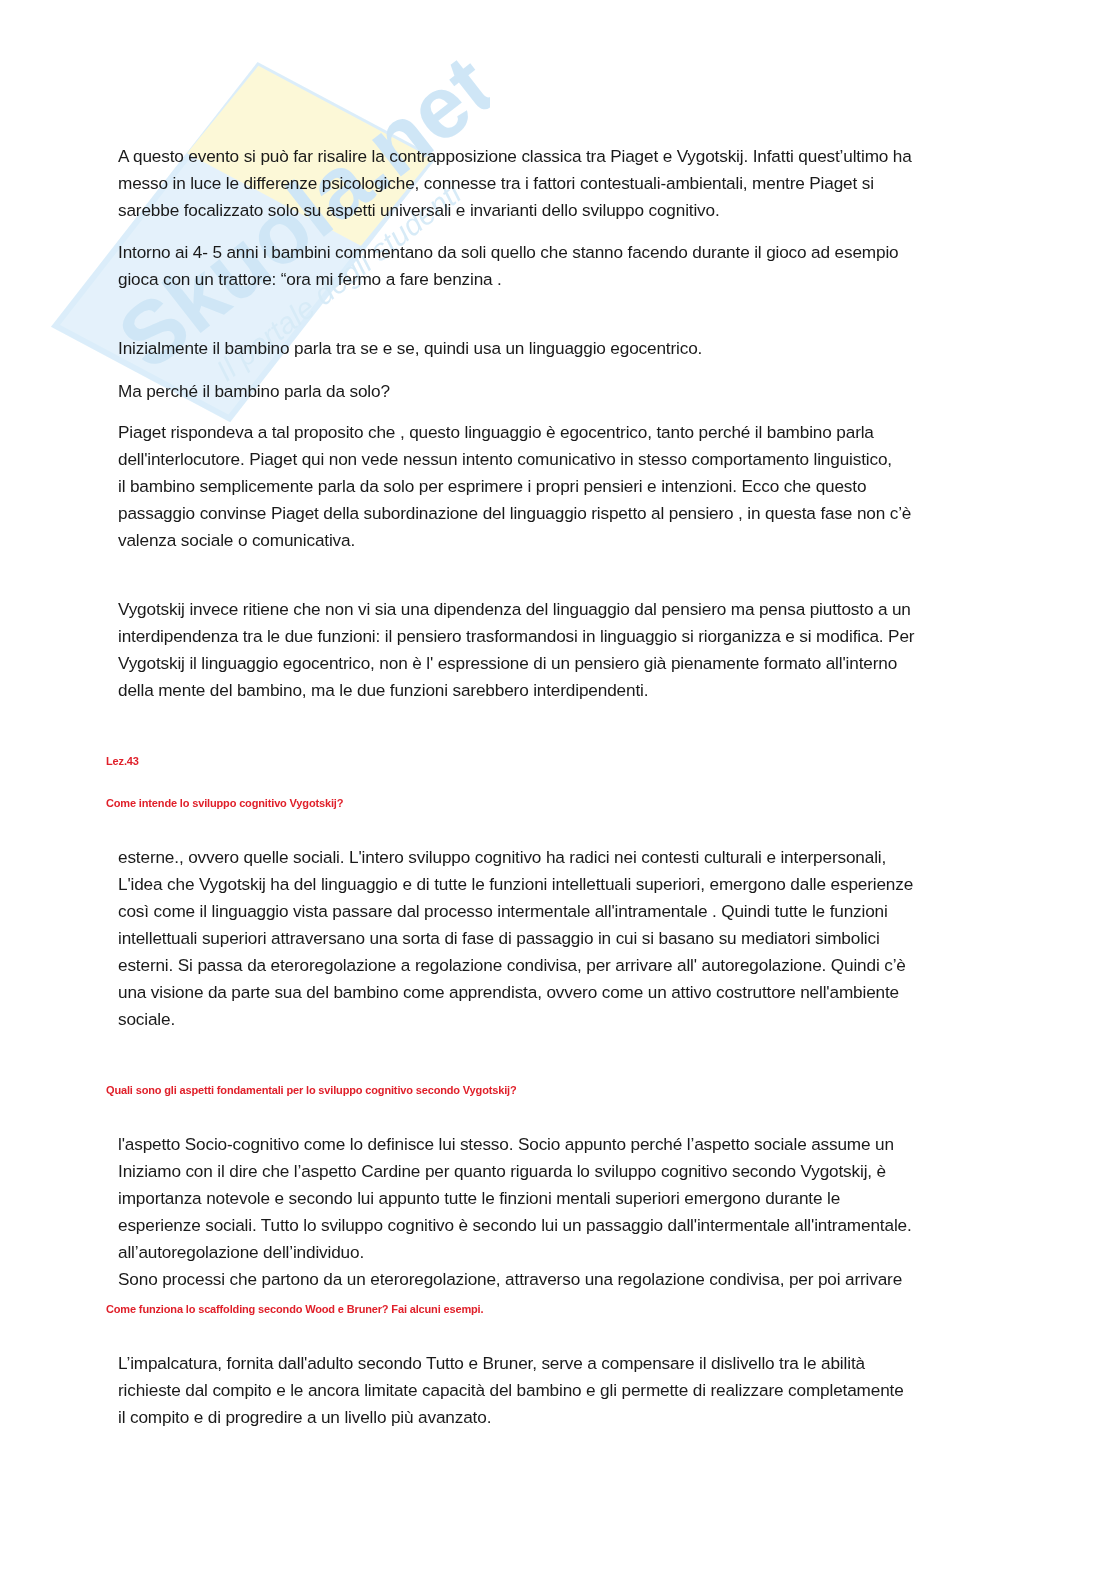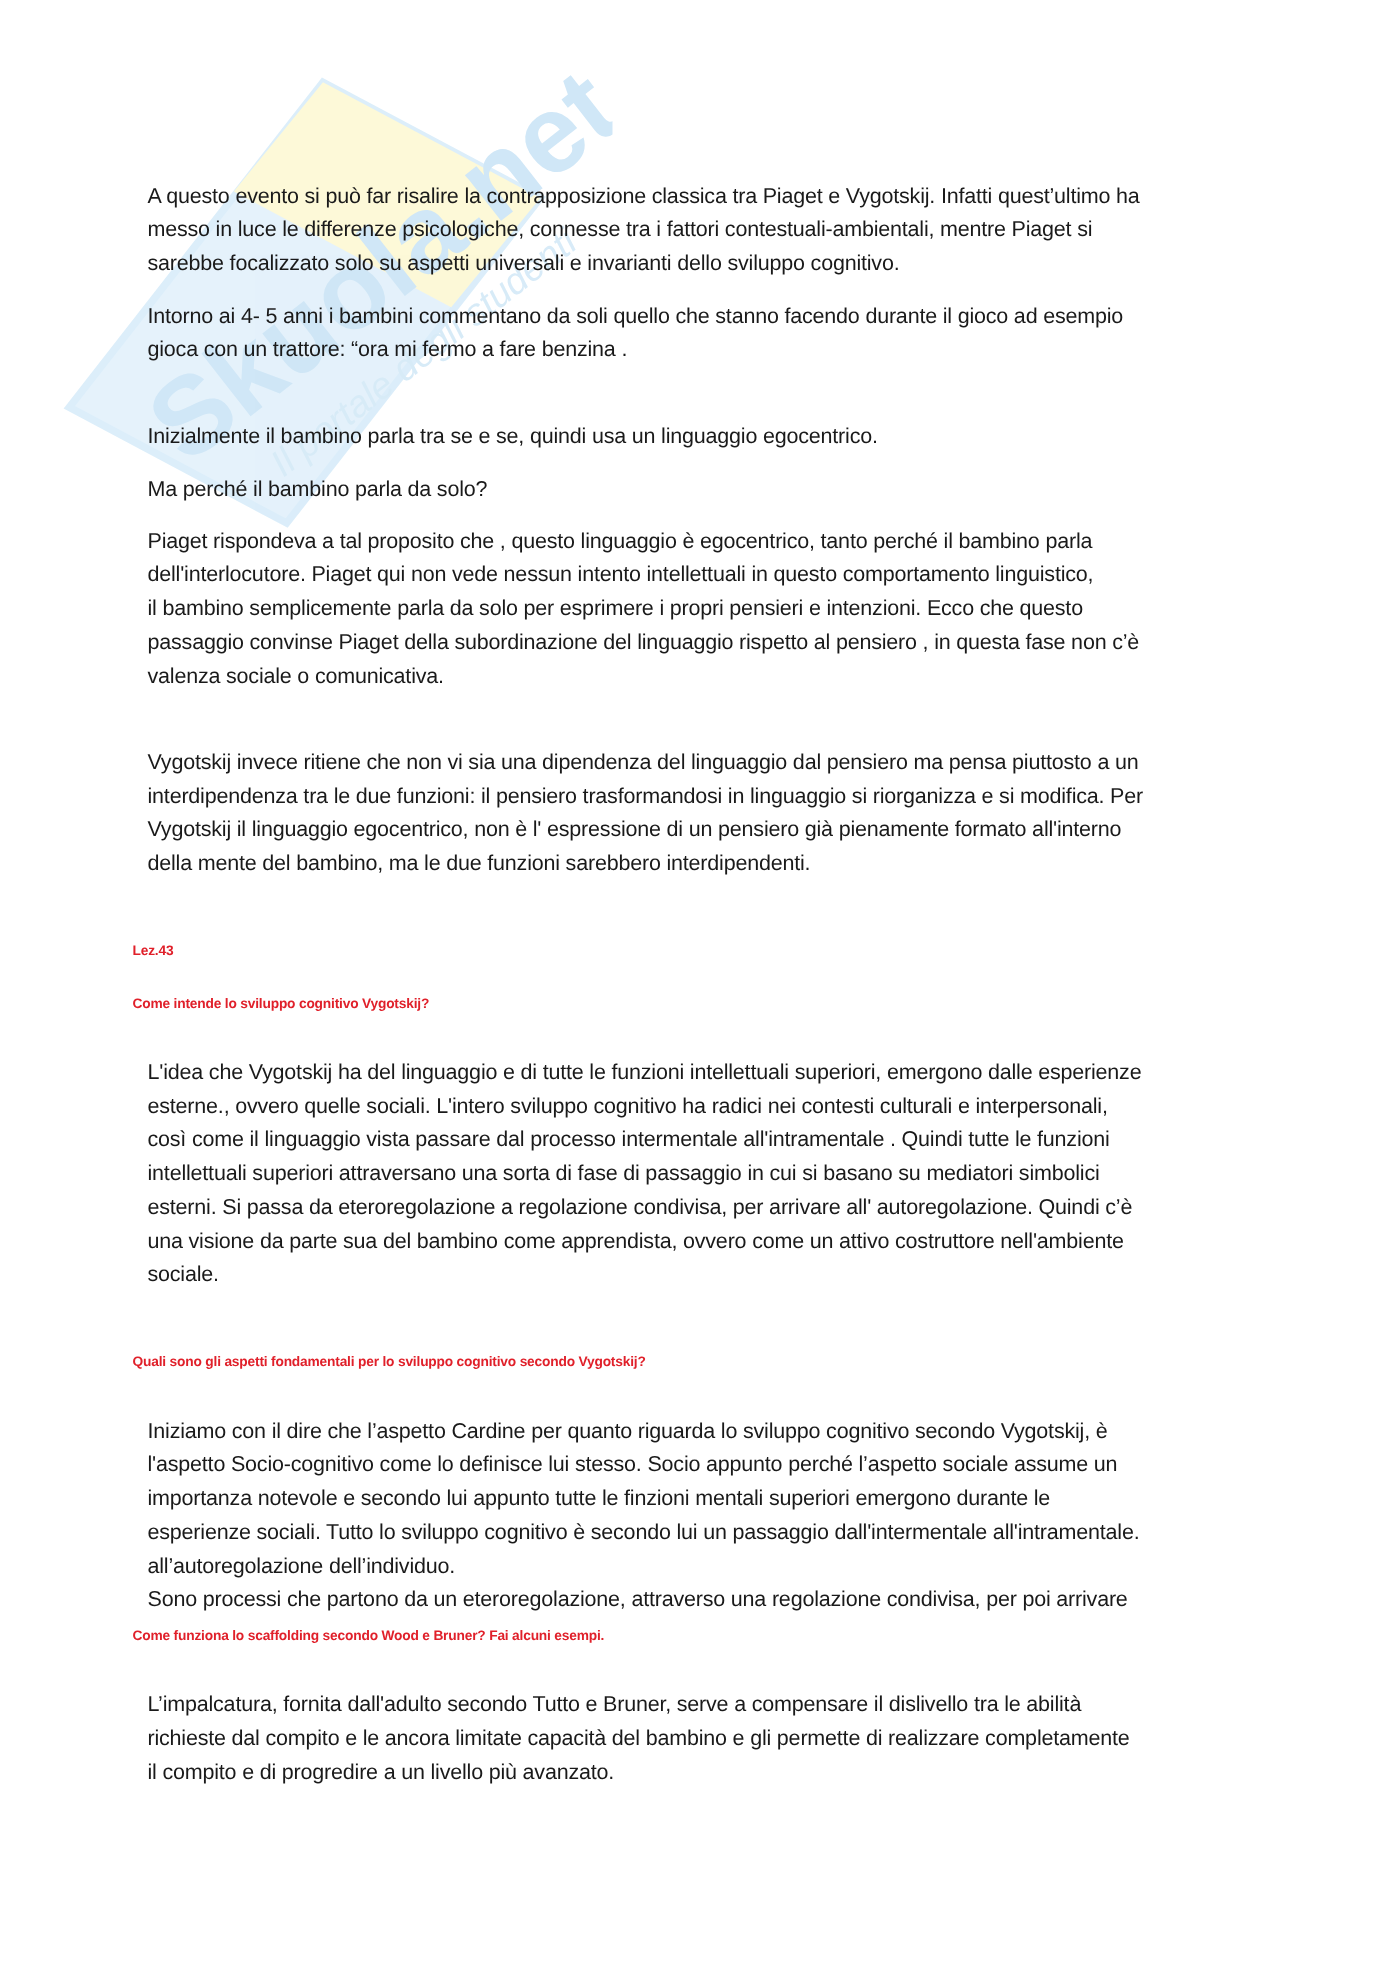--- a/index.html
+++ b/index.html
@@ -41,52 +41,52 @@
   <div class="para abs" style="top:192px">
     <span class="line">Inizialmente il bambino parla tra se e se, quindi usa un linguaggio egocentrico.</span>
   </div>
 
   <div class="para abs" style="top:235px">
     <span class="line">Ma perché  il bambino parla da solo?</span>
   </div>
 
   <div class="para abs" style="top:276px">
     <span class="line">Piaget  rispondeva a tal proposito che , questo linguaggio è  egocentrico, tanto perché  il bambino parla</span>
-    <span class="line">dell'interlocutore. Piaget qui non vede nessun intento intellettuali in questo  comportamento linguistico,</span>
+    <span class="line">dell'interlocutore. Piaget qui non vede nessun intento comunicativo in stesso  comportamento linguistico,</span>
     <span class="line">il bambino semplicemente parla da solo per esprimere i propri pensieri e intenzioni. Ecco che questo</span>
     <span class="line">passaggio convinse Piaget della subordinazione del linguaggio rispetto al pensiero , in questa fase non c’è</span>
     <span class="line">valenza sociale o comunicativa.</span>
   </div>
 
   <div class="para abs" style="top:453px">
     <span class="line">Vygotskij invece ritiene che non vi sia una dipendenza del linguaggio dal pensiero ma pensa piuttosto a un</span>
     <span class="line">interdipendenza tra le due funzioni: il pensiero trasformandosi in linguaggio si riorganizza e si modifica. Per</span>
     <span class="line">Vygotskij il linguaggio egocentrico,  non è  l' espressione di un pensiero già  pienamente formato all'interno</span>
     <span class="line">della mente del bambino, ma le due funzioni sarebbero interdipendenti.</span>
   </div>
 
   <h2 class="heading abs" style="top:617px">Lez.43</h2>
 
   <h3 class="heading abs" style="top:659px">Come intende lo sviluppo cognitivo Vygotskij?</h3>
 
   <div class="para abs" style="top:701px">
+    <span class="line">esterne., ovvero quelle sociali. L'intero sviluppo cognitivo ha radici nei contesti culturali e interpersonali,</span>
     <span class="line">L'idea che Vygotskij ha del linguaggio e di tutte le funzioni intellettuali superiori, emergono dalle esperienze</span>
-    <span class="line">esterne., ovvero quelle sociali. L'intero sviluppo cognitivo ha radici nei contesti culturali e interpersonali,</span>
     <span class="line">così come il linguaggio vista passare dal processo  intermentale all'intramentale . Quindi tutte le funzioni</span>
     <span class="line">intellettuali superiori attraversano una sorta di fase di passaggio in cui si basano su mediatori simbolici</span>
     <span class="line">esterni. Si passa da eteroregolazione a regolazione condivisa, per arrivare all' autoregolazione. Quindi c’è</span>
     <span class="line">una visione da parte sua del bambino come apprendista, ovvero come un attivo costruttore nell'ambiente</span>
     <span class="line">sociale.</span>
   </div>
 
   <h3 class="heading abs" style="top:946px">Quali sono gli aspetti fondamentali per lo sviluppo cognitivo secondo Vygotskij?</h3>
 
   <div class="para abs" style="top:988px">
+    <span class="line">l'aspetto Socio-cognitivo come lo definisce lui stesso. Socio appunto perché  l’aspetto sociale assume un</span>
     <span class="line">Iniziamo con il dire che l’aspetto Cardine per quanto riguarda lo sviluppo cognitivo secondo Vygotskij,  è</span>
-    <span class="line">l'aspetto Socio-cognitivo come lo definisce lui stesso. Socio appunto perché  l’aspetto sociale assume un</span>
     <span class="line">importanza notevole e secondo lui appunto tutte le finzioni mentali superiori emergono durante le</span>
     <span class="line">esperienze sociali. Tutto lo sviluppo cognitivo è  secondo lui un passaggio dall'intermentale all'intramentale.</span>
     <span class="line">all’autoregolazione dell’individuo.</span>
     <span class="line">Sono processi che partono da un eteroregolazione, attraverso una regolazione condivisa, per poi arrivare</span>
   </div>
 
   <h3 class="heading abs" style="top:1165px">Come funziona lo scaffolding secondo Wood e Bruner? Fai alcuni esempi.</h3>
 
   <div class="para abs" style="top:1207px">
     <span class="line">L’impalcatura, fornita dall'adulto secondo Tutto e Bruner, serve a compensare il dislivello tra le abilità</span>

